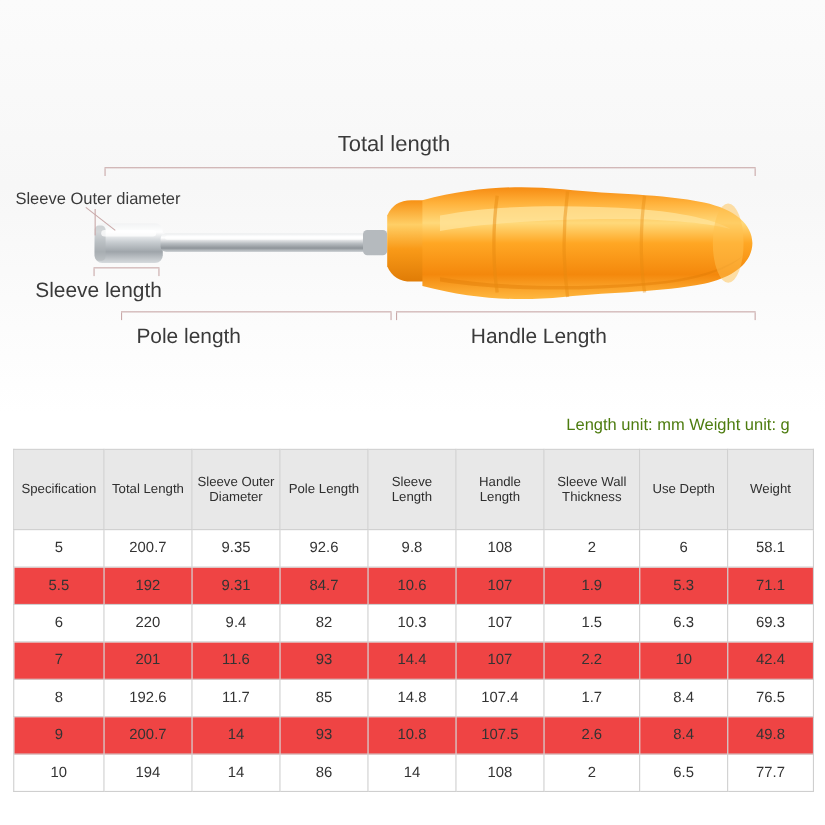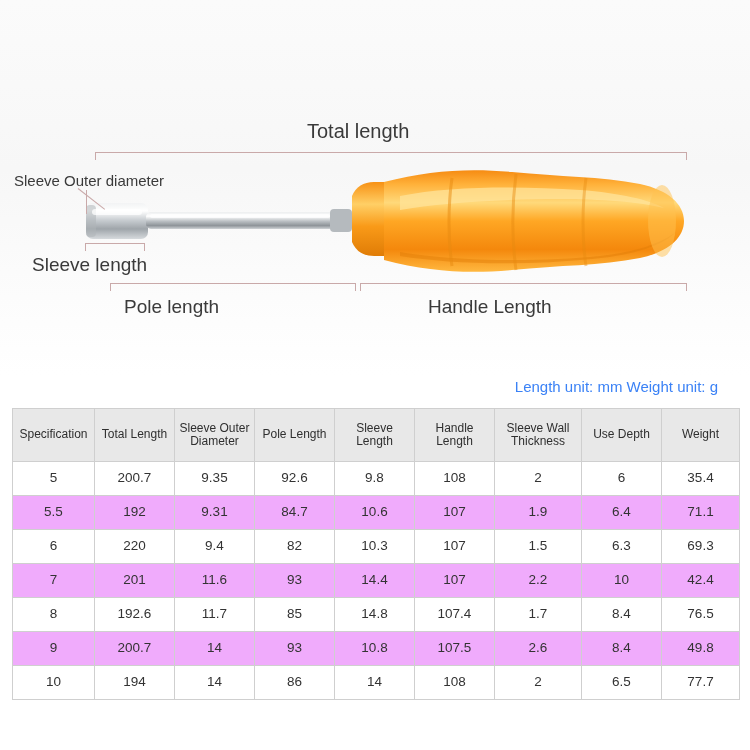--- a/index.html
+++ b/index.html
@@ -114,21 +114,21 @@
     width: 750px;
     height: 375px;
   }
 
   
   #units-caption {
     position: absolute;
     right: 32px;
     top: 378px;
     font-size: 15px;
-    color: #3b82f6;
+    color: #4d7c0f;
     white-space: nowrap;
   }
 
   
   #spec-table-wrap {
     position: absolute;
     left: 12px;
     top: 408px;
     width: 727px;
   }
@@ -146,24 +146,24 @@
     padding: 0;
     height: 33px;
     line-height: 1.1;
   }
   table.spec thead th {
     background: #e8e8e8;
     font-weight: normal;
     font-size: 12px;
     color: #2f2f2f;
     height: 36px;
-    padding: 8px 2px;
+    padding: 18px 2px;
   }
   table.spec tbody tr.odd td { background: #ffffff; }
-  table.spec tbody tr.even td { background: #f0abfc; }
+  table.spec tbody tr.even td { background: #ef4444; }
   table.spec tbody td { font-size: 13.5px; }
 </style>
 </head>
 <body>
 
 <div id="page">
 
   <div id="illustration">
 
     <svg id="tool" viewBox="0 0 750 375">
@@ -282,31 +282,31 @@
       <tbody id="spec-tbody">
       <tr class="odd">
             <td>5</td>
             <td>200.7</td>
             <td>9.35</td>
             <td>92.6</td>
             <td>9.8</td>
             <td>108</td>
             <td>2</td>
             <td>6</td>
-            <td>35.4</td>
+            <td>58.1</td>
           </tr>
           <tr class="even">
             <td>5.5</td>
             <td>192</td>
             <td>9.31</td>
             <td>84.7</td>
             <td>10.6</td>
             <td>107</td>
             <td>1.9</td>
-            <td>6.4</td>
+            <td>5.3</td>
             <td>71.1</td>
           </tr>
           <tr class="odd">
             <td>6</td>
             <td>220</td>
             <td>9.4</td>
             <td>82</td>
             <td>10.3</td>
             <td>107</td>
             <td>1.5</td>

